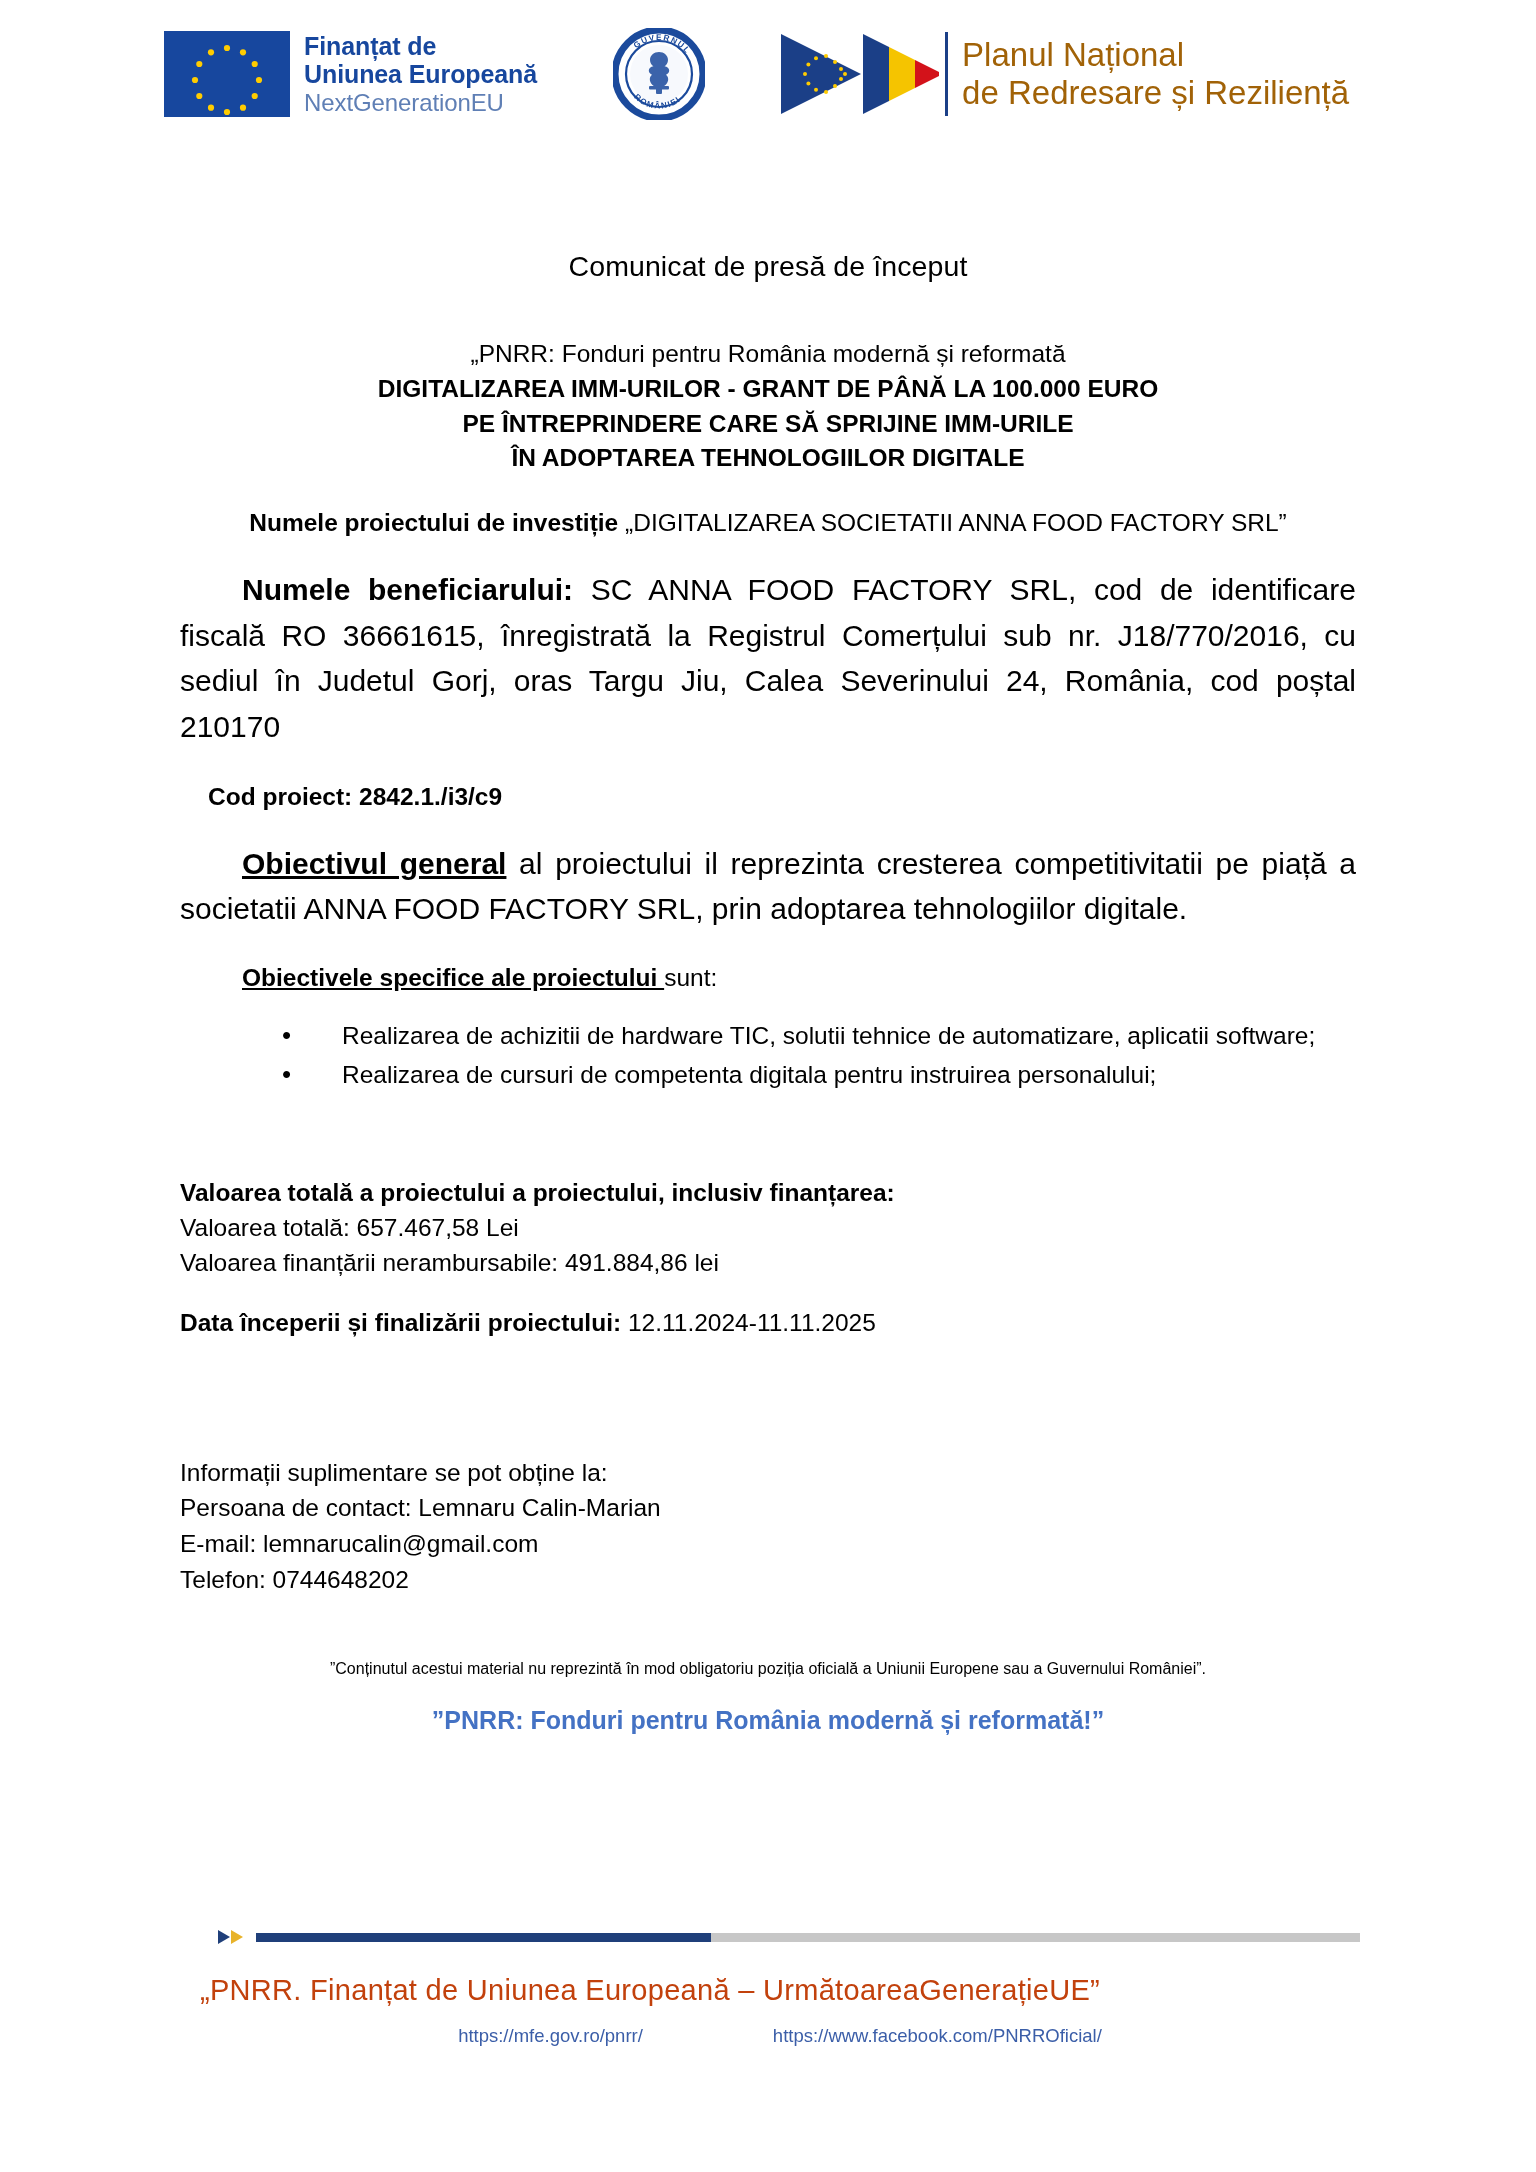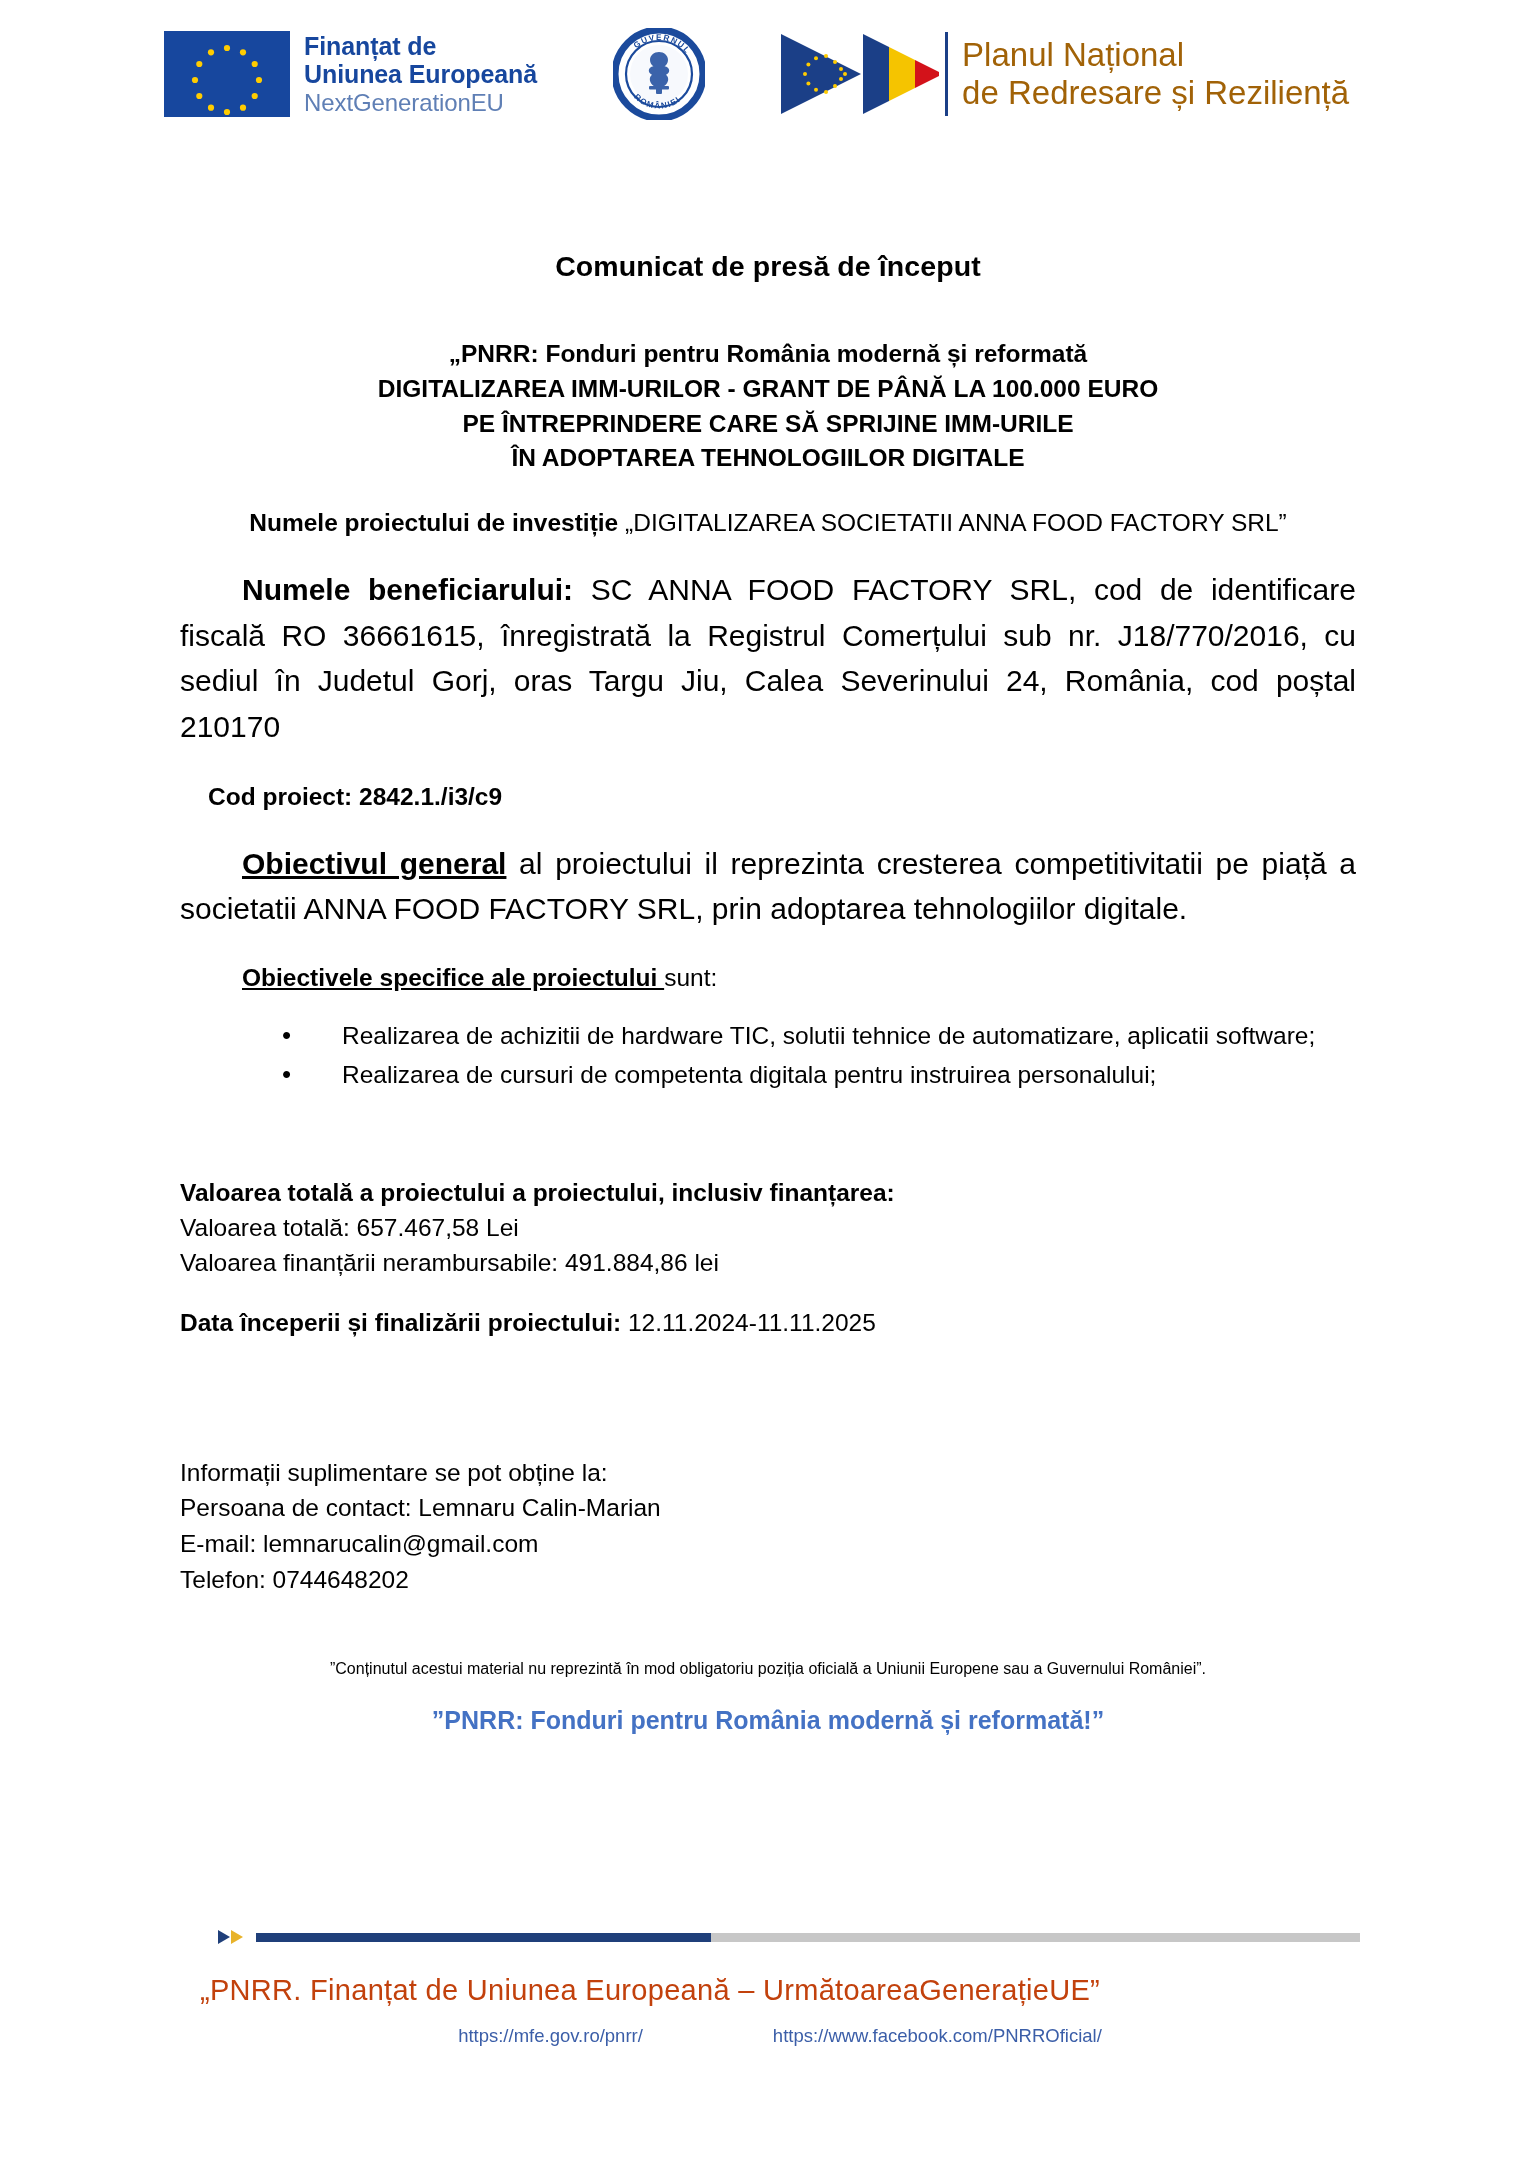--- a/index.html
+++ b/index.html
@@ -106,31 +106,30 @@
   .content {
     position: absolute;
     left: 180px;
     top: 250px;
     width: 1176px;
   }
 
   .doc-title {
     text-align: center;
     font-size: 28.5px;
-    font-weight: bold;
+    font-weight: normal;
     margin: 0 0 54px 0;
     letter-spacing: 0.1px;
   }
 
   .center-line {
     text-align: center;
     font-size: 24.5px;
     line-height: 1.42;
     margin: 0;
-    font-weight: bold;
   }
   .center-line.bold { font-weight: bold; }
 
   .heading-block { margin-bottom: 10px; }
 
   .proj-name {
     text-align: center;
     font-size: 24.5px;
     margin: 33px 0 0 0;
   }

